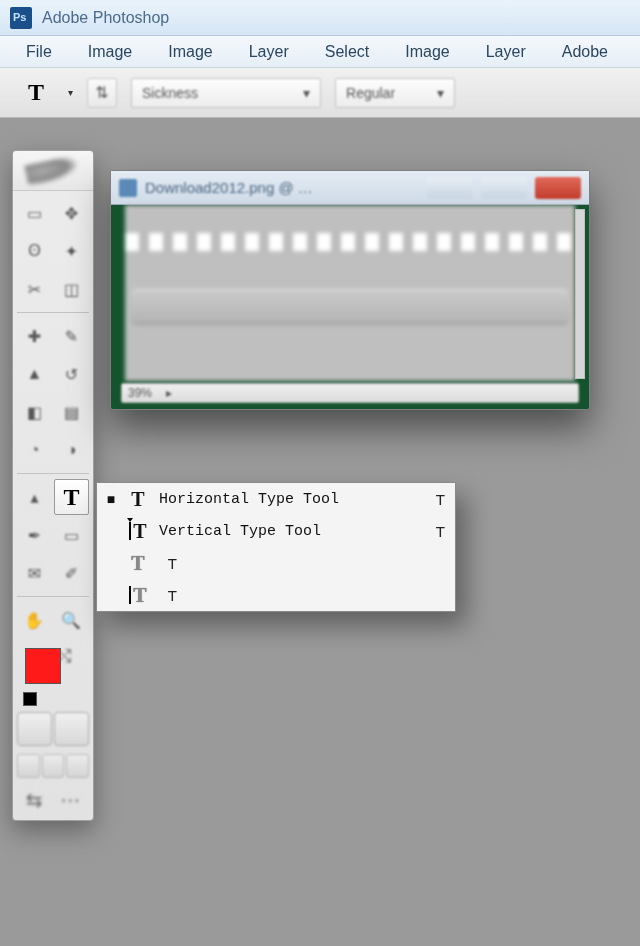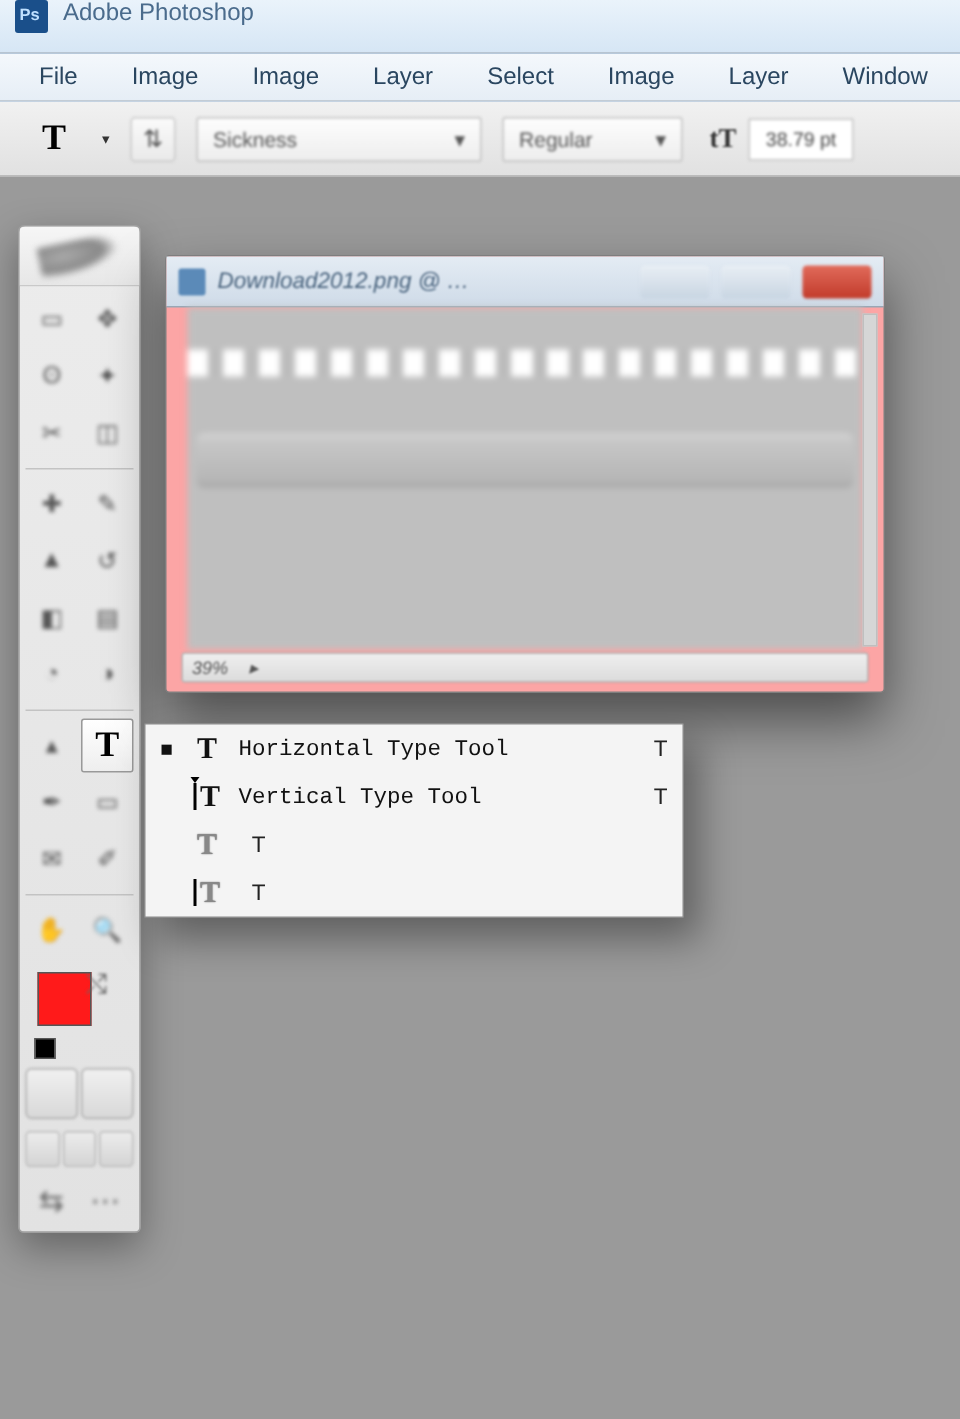--- a/index.html
+++ b/index.html
@@ -2,21 +2,21 @@
 <html><head>
 <meta charset="utf-8">
 <style>
   * { box-sizing: border-box; margin: 0; padding: 0; }
   html, body { width: 640px; height: 946px; font-family: "Segoe UI", Tahoma, sans-serif; }
   body { background: #9a9a9a; overflow: hidden; position: relative; }
 
   
   .titlebar {
     height: 36px; background: linear-gradient(#eaf3fb, #d6e6f5);
-    border-bottom: 1px solid #b7c9db; display: flex; 
+    border-bottom: 1px solid #b7c9db; display: flex; align-items: center;
     padding: 0 10px; gap: 10px;
   }
   .titlebar .ps-icon { width: 22px; height: 22px; background: #1a4f8a; border-radius: 2px; position: relative; }
   .titlebar .ps-icon::after { content: "Ps"; color: #bfe0ff; font: bold 11px sans-serif; position: absolute; top: 4px; left: 3px; }
   .titlebar .title { color: #4a6b8c; font-size: 16px; filter: blur(0.3px); font-weight: 500; }
 
   
   .menubar {
     height: 32px; background: linear-gradient(#f4f8fc, #e6eef6);
     border-bottom: 1px solid #c5d3e2; display: flex; align-items: center;
@@ -74,24 +74,23 @@
   .swatch-mini { position:absolute; left:6px; bottom:-4px; width:14px;height:14px; background:#000; border:1px solid #555;}
   .mode-row { grid-column:1/-1; display:flex; gap:2px; justify-content:center; margin-top:8px;}
   .mode-btn { width:38px; height:34px; border:1px solid #aaa; border-radius:4px; background:linear-gradient(#f0f0f0,#d8d8d8); filter: blur(1px);}
   .screen-row { grid-column:1/-1; display:flex; gap:2px; justify-content:center; margin-top:6px;}
   .screen-btn { width:24px;height:24px; border:1px solid #b9b9b9; border-radius:3px; background:linear-gradient(#ececec,#d4d4d4); filter: blur(1px);}
   .extra-row { grid-column:1/-1; display:flex; justify-content:space-around; margin-top:8px; filter: blur(1.4px);}
   .extra-row span { font-size:20px; color:#666;}
 
   
   .docwin {
-    position:absolute; left:110px; top:170px; width:480px; height:292px;
-    background: #fca5a5; border:1px solid #7e7e7e; border-radius:3px;
+    position:absolute; left:110px; top:170px; width:480px; height:240px;
+    background: #14532d; border:1px solid #7e7e7e; border-radius:3px;
     box-shadow: 0 18px 36px rgba(0,0,0,.5);
-    font-style: italic;
   }
   .docwin .titlebar2 {
     height:34px; background:linear-gradient(#e4ecf4,#cfdbe8); border-bottom:1px solid #99a7b5;
     display:flex; align-items:center; padding:0 8px; gap:8px;
   }
   .titlebar2 .doc-icon { width:18px;height:18px; background:#5b8ab8; border-radius:2px; filter: blur(0.8px);}
   .titlebar2 .doc-title { color:#4a647e; font-size:15px; filter: blur(0.8px); }
   .titlebar2 .spacer { flex:1;}
   .winbtn { width:46px; height:22px; border-radius:3px; filter: blur(1.2px);}
   .winbtn.min { background: linear-gradient(#e8eef4,#c8d5e2);}
@@ -133,41 +132,37 @@
 </div>
 
 <div class="menubar">
   <div class="menu-item">File</div>
   <div class="menu-item">Image</div>
   <div class="menu-item">Image</div>
   <div class="menu-item">Layer</div>
   <div class="menu-item">Select</div>
   <div class="menu-item">Image</div>
   <div class="menu-item">Layer</div>
-  <div class="menu-item">Window</div>
+  <div class="menu-item">Adobe</div>
   <div class="menu-item">Help</div>
 </div>
 
 <div class="optionsbar">
   <div class="tool-preset">
     <span>T</span>
   </div>
   <span class="tiny-arrow">▾</span>
   <div class="icon-btn">⇅</div>
   <div class="combo font">
     <span>Sickness</span>
     <span>▾</span>
   </div>
   <div class="combo style">
     <span>Regular</span>
     <span>▾</span>
-  </div>
-  <div class="size-group">
-    <div class="size-icon">tT</div>
-    <div class="size-field">38.79 pt</div>
   </div>
 </div>
 
 <div class="toolbox">
   <div class="header-strip">
       <div class="feather"></div>
     </div>
   <div class="tool-grid">
     <div class="tool-cell">▭</div>
     <div class="tool-cell">✥</div>

